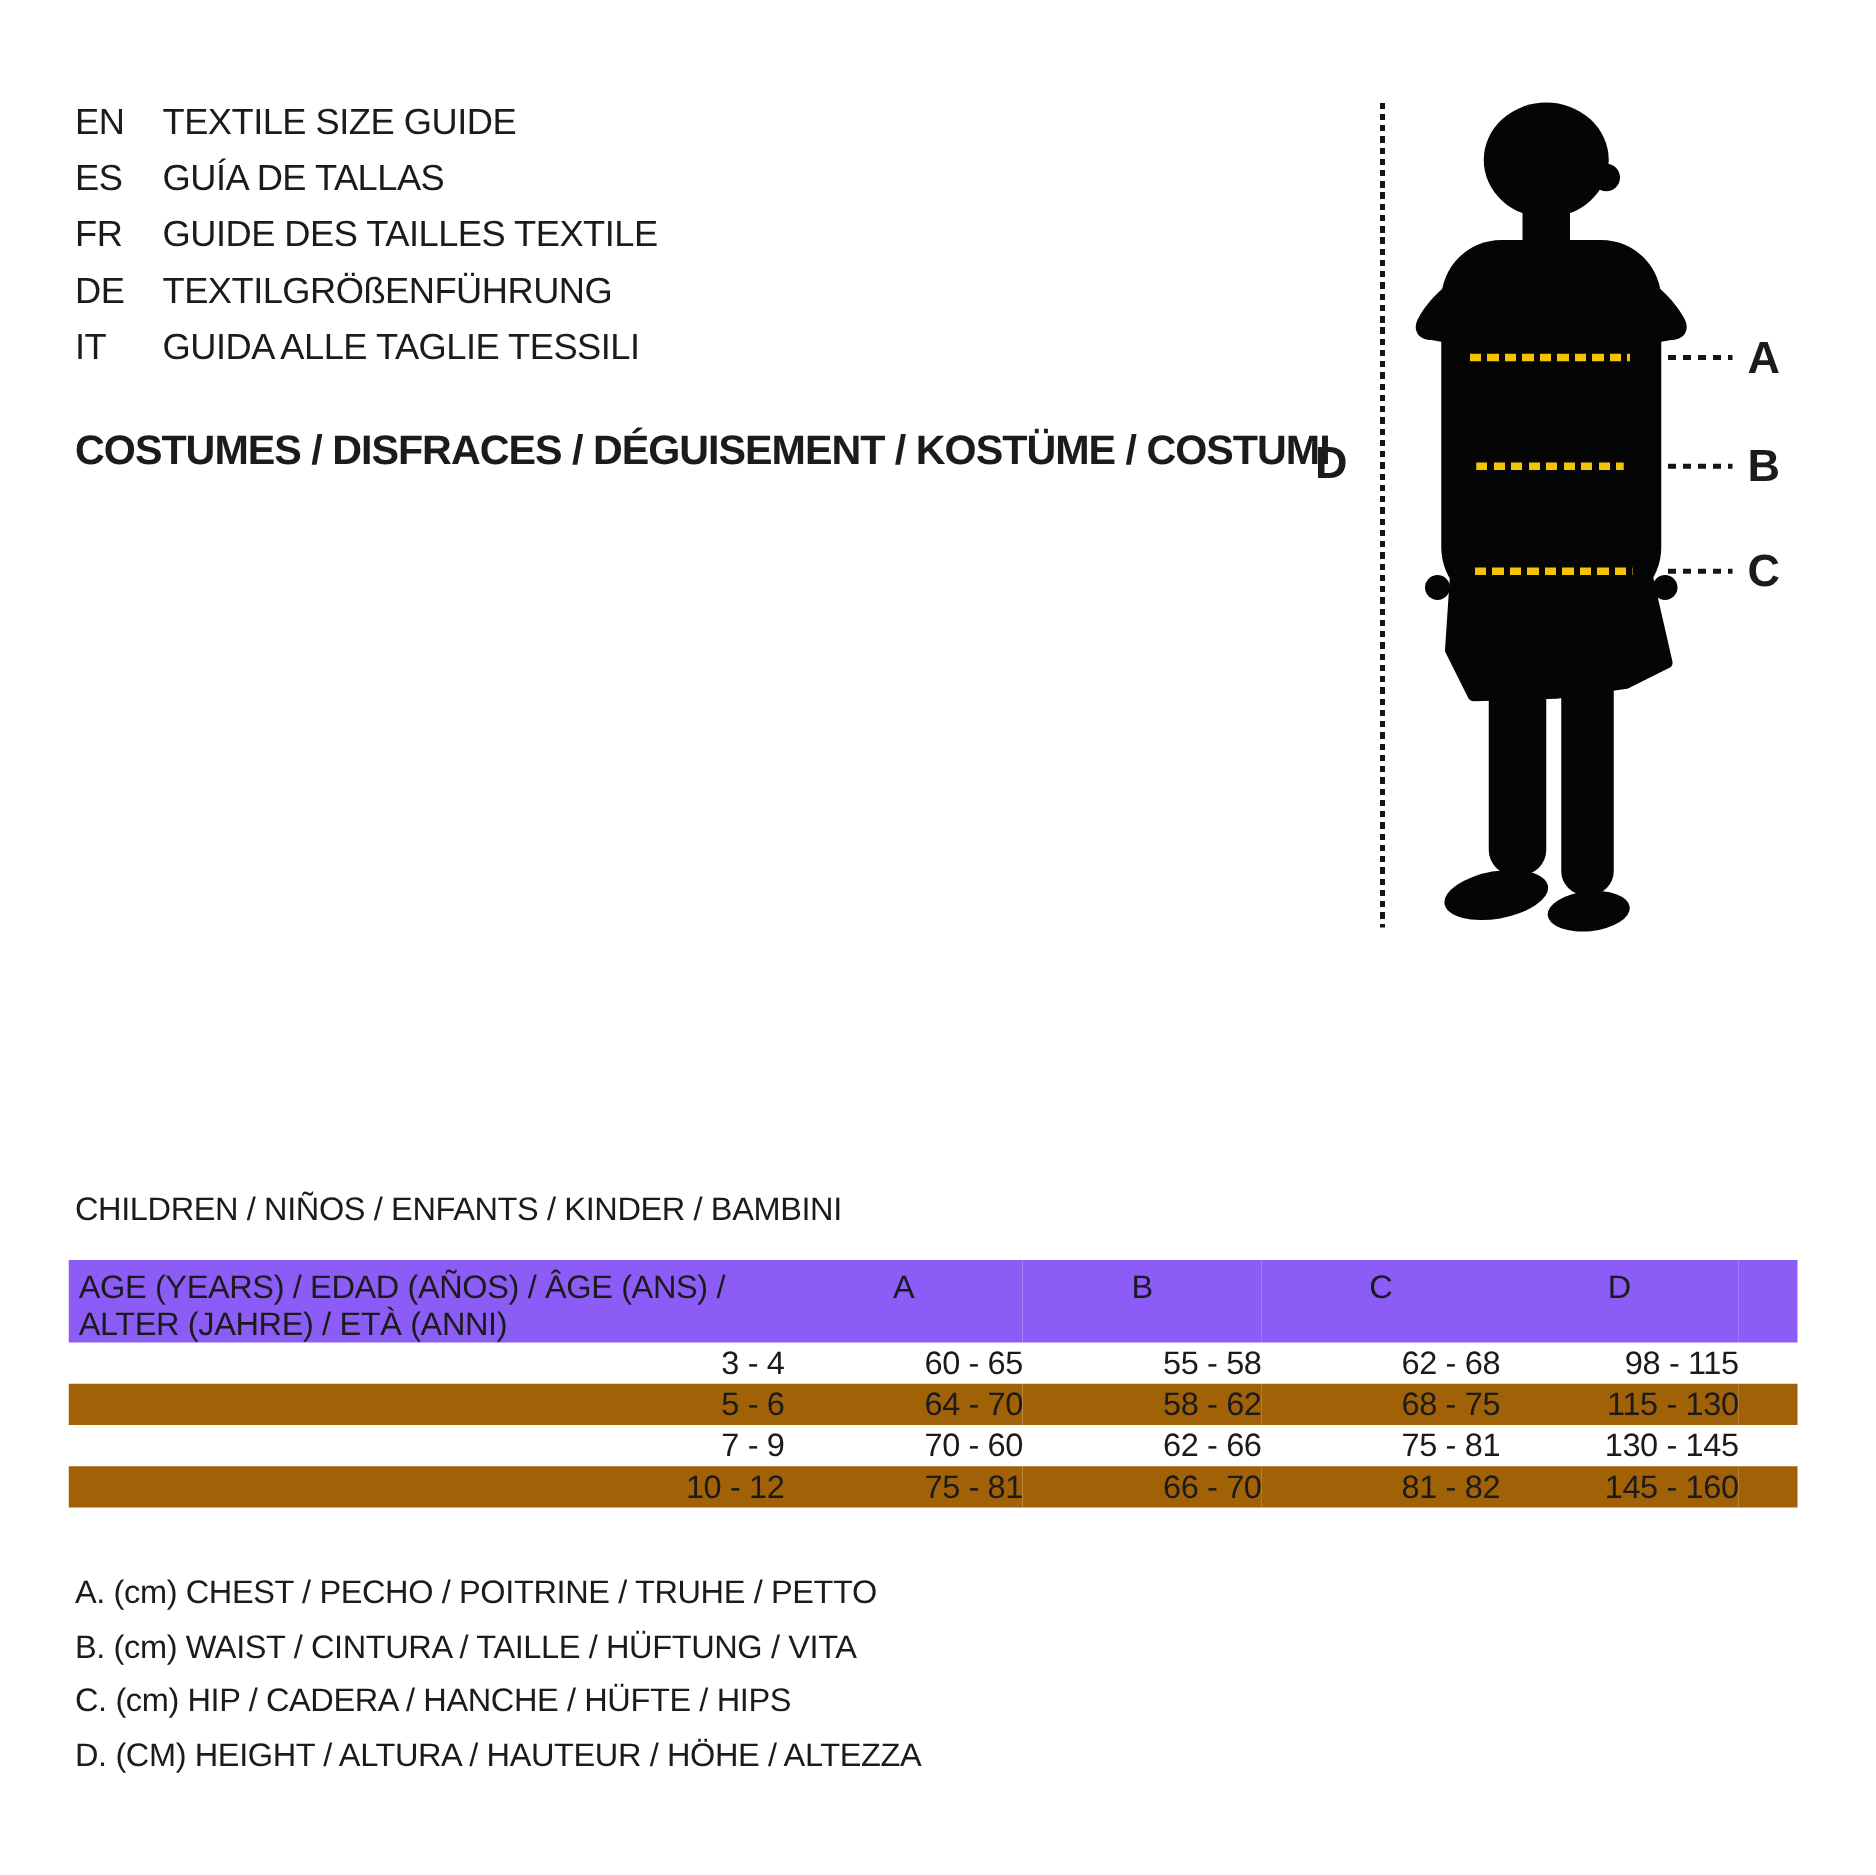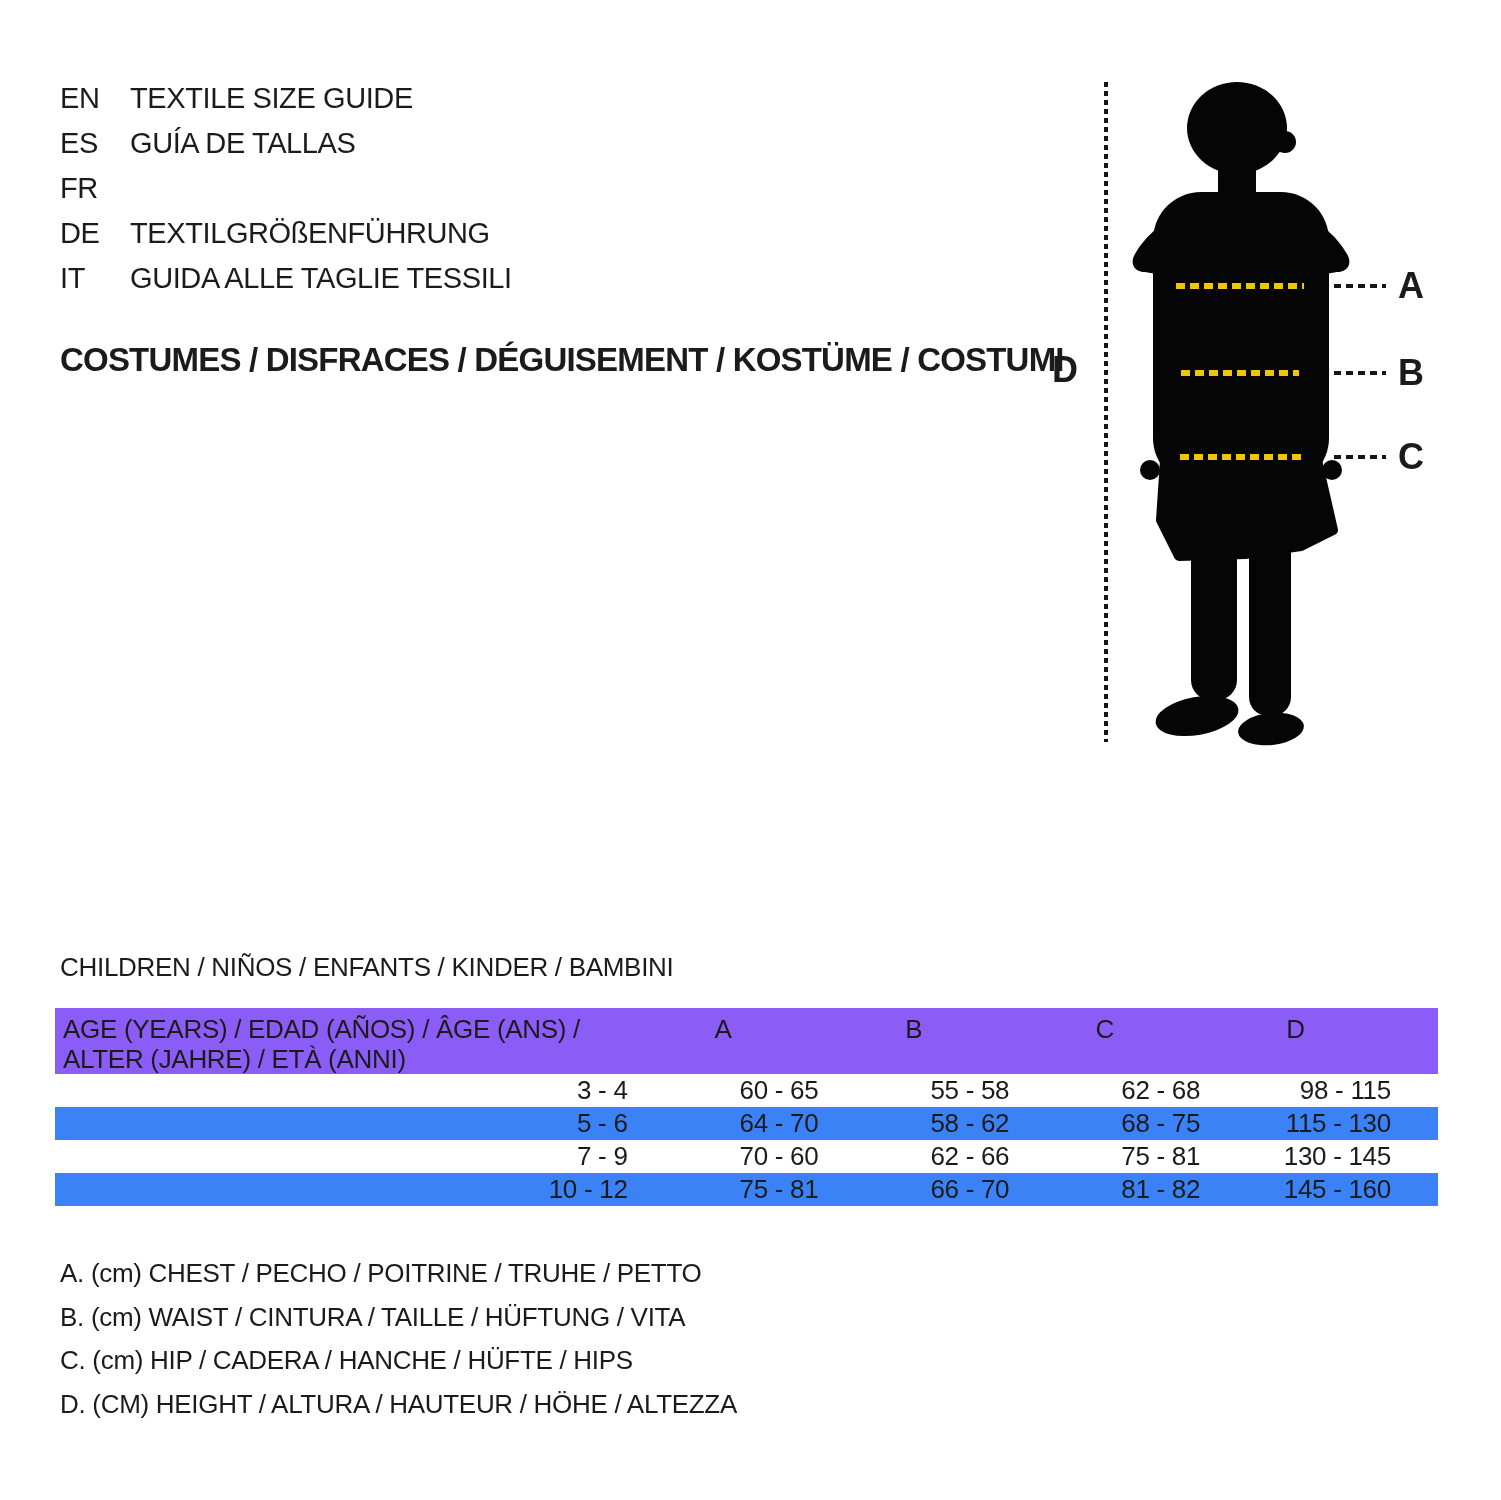--- a/index.html
+++ b/index.html
@@ -29,40 +29,41 @@
     position:absolute;left:55px;top:1008px;width:1383px;
     border-collapse:collapse;table-layout:fixed;font-size:26px;letter-spacing:-0.3px;color:#1b1b1b;
   }
   .size-table thead th{
     background:#8b5cf6;font-weight:normal;text-align:center;vertical-align:top;
     padding:6px 0 0 0;height:60px;box-sizing:border-box;line-height:30px;
   }
   .size-table thead th.age-th{text-align:left;padding-left:8px;}
   .size-table td{line-height:33px;height:33px;padding:0;text-align:right;white-space:nowrap;}
   .size-table td.age-td{text-align:right;padding-left:8px;}
-  .size-table tbody tr.alt{background:#3b82f6;}
+  .size-table tbody tr.alt{background:#a16207;}
   
   .legend{position:absolute;left:60px;top:1252px;font-size:26px;line-height:43.5px;letter-spacing:-0.3px;}
 </style>
 </head>
 <body>
 
 <div class="canvas" style="--accent:#f3c500">
 
   <div class="lang-list">
     <div class="lang-row">
       <span class="lang-code">EN</span>
       <span class="lang-label">TEXTILE SIZE GUIDE</span>
     </div>
     <div class="lang-row">
       <span class="lang-code">ES</span>
       <span class="lang-label">GUÍA DE TALLAS</span>
     </div>
     <div class="lang-row">
       <span class="lang-code">FR</span>
+      <span class="lang-label">GUIDE DES TAILLES TEXTILE</span>
     </div>
     <div class="lang-row">
       <span class="lang-code">DE</span>
       <span class="lang-label">TEXTILGRÖßENFÜHRUNG</span>
     </div>
     <div class="lang-row">
       <span class="lang-code">IT</span>
       <span class="lang-label">GUIDA ALLE TAGLIE TESSILI</span>
     </div>
   </div>

